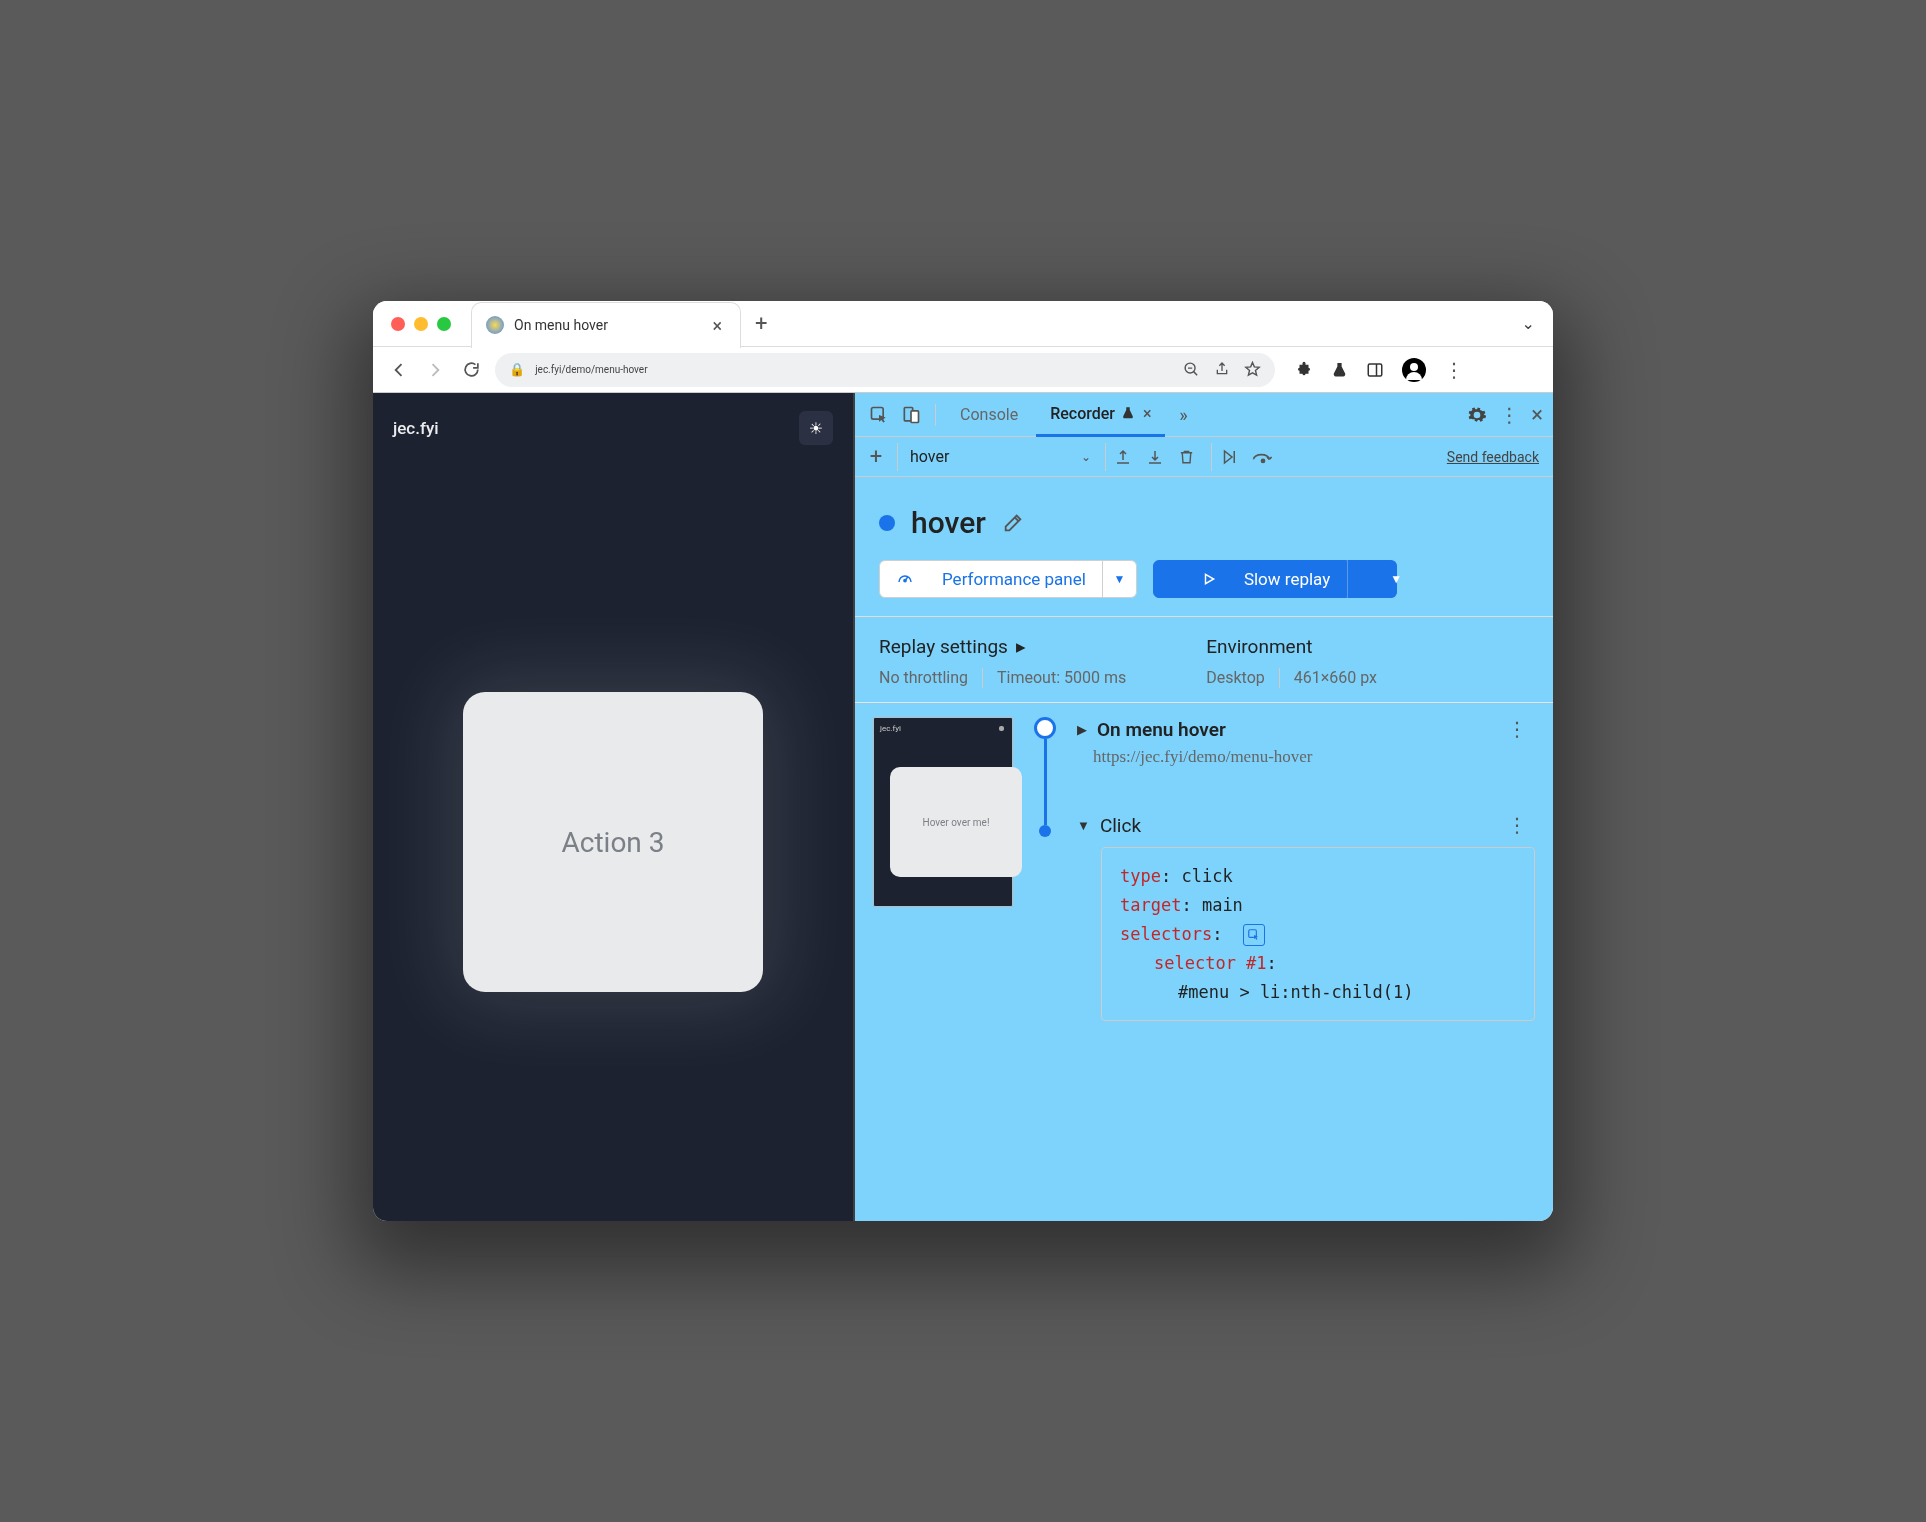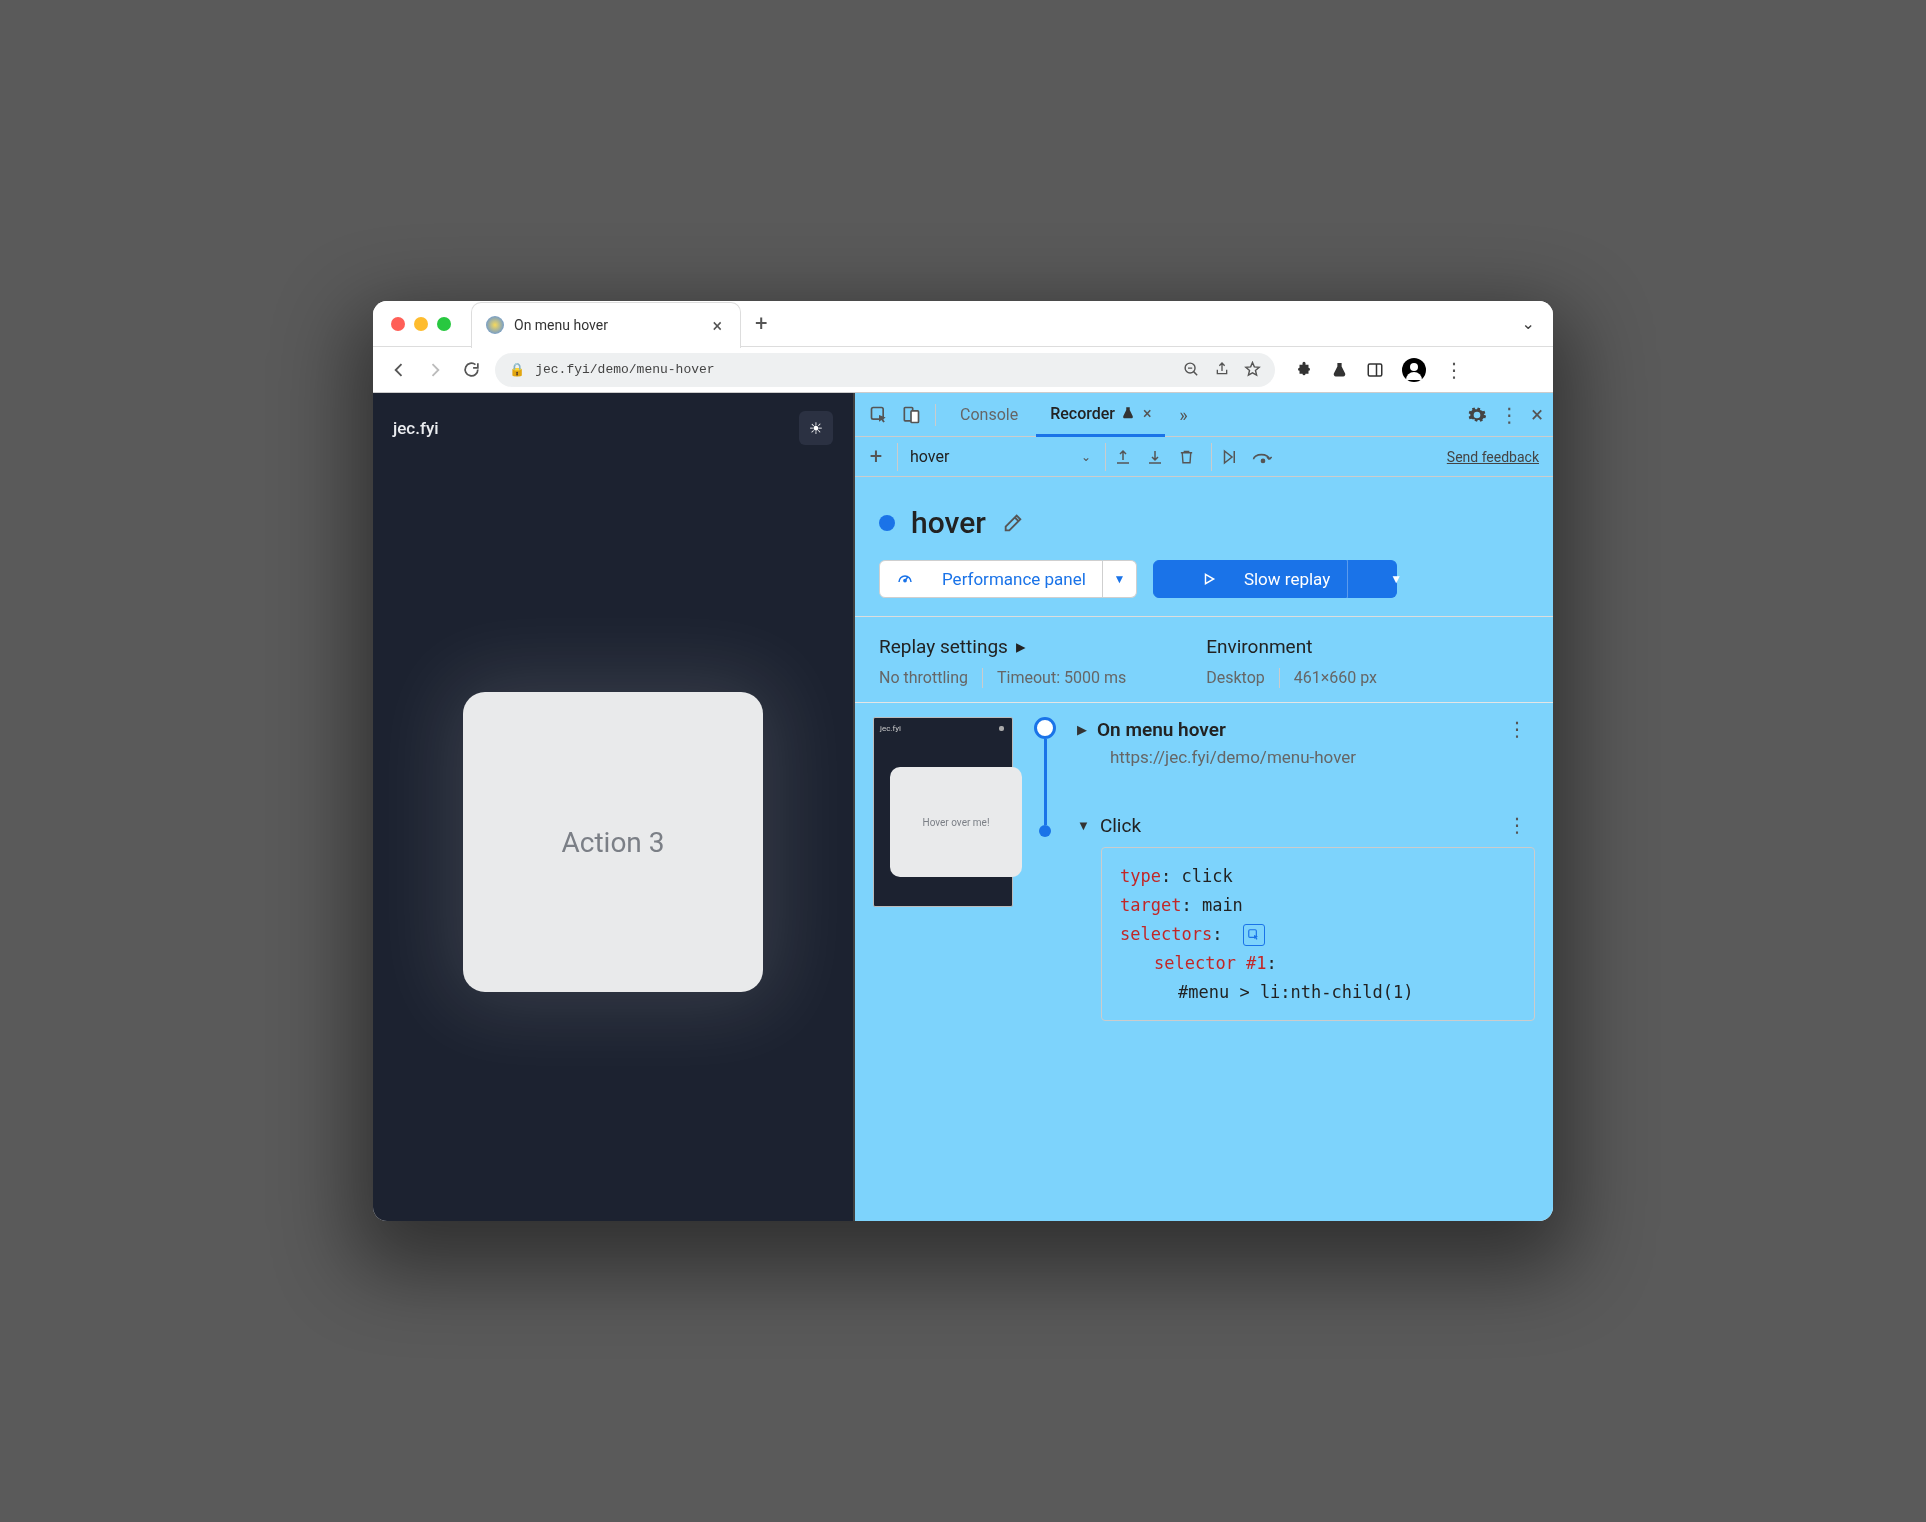--- a/index.html
+++ b/index.html
@@ -75,21 +75,21 @@
     height: 34px;
     background: #eef0f1;
     border-radius: 17px;
     display: flex;
     align-items: center;
     padding: 0 14px;
     gap: 10px;
     max-width: 780px;
   }
   .lock-icon { font-size: 13px; color:#555; }
-  .url-text { font-size: 13px; color: #444; flex: 1; font-family: Liberation Mono, monospace; }
+  .url-text { font-size: 10px; color: #444; flex: 1; }
   .urlbar-right { display:flex; gap:14px; color:#555; }
   .toolbar-icons { display:flex; gap:18px; align-items:center; color:#333; margin-left: 8px; }
 
   
   .main-split { flex:1; display:flex; overflow:hidden; }
 
   
   .page-pane {
     width: 480px;
     background: #1c2230;
@@ -238,21 +238,21 @@
     flex-shrink:0;
   }
   .tl-circle { width:22px; height:22px; border:3px solid #1a73e8; border-radius:50%; background:#fff; }
   .tl-line { width:3px; flex:0 0 86px; background:#1a73e8; }
   .tl-solid { width:12px; height:12px; background:#1a73e8; border-radius:50%; }
 
   .steps-content { flex:1; display:flex; flex-direction:column; gap:8px; }
   .step-row { display:flex; align-items:center; gap:10px; }
   .step-expand { font-size:13px; color:#333; }
   .step-title { font-size:19px; font-weight:600; color:#222; }
-  .step-url { font-size:17px; color:#666; margin-left:33px; margin-top:-2px; }
+  .step-url { font-size:17px; color:#666; margin-left:16px; margin-top:-2px;font-family:Liberation Serif, serif; }
   .step-menu { margin-left:auto; font-size:20px; color:#555; cursor:pointer; padding:0 8px;}
 
   .click-step { margin-top: 38px; }
   .click-details {
     margin-top: 10px;
     margin-left: 24px;
     border: 1px solid #ccc;
     border-radius:4px;
     padding: 14px 18px;
     font-family: ui-monospace, Menlo, monospace;

